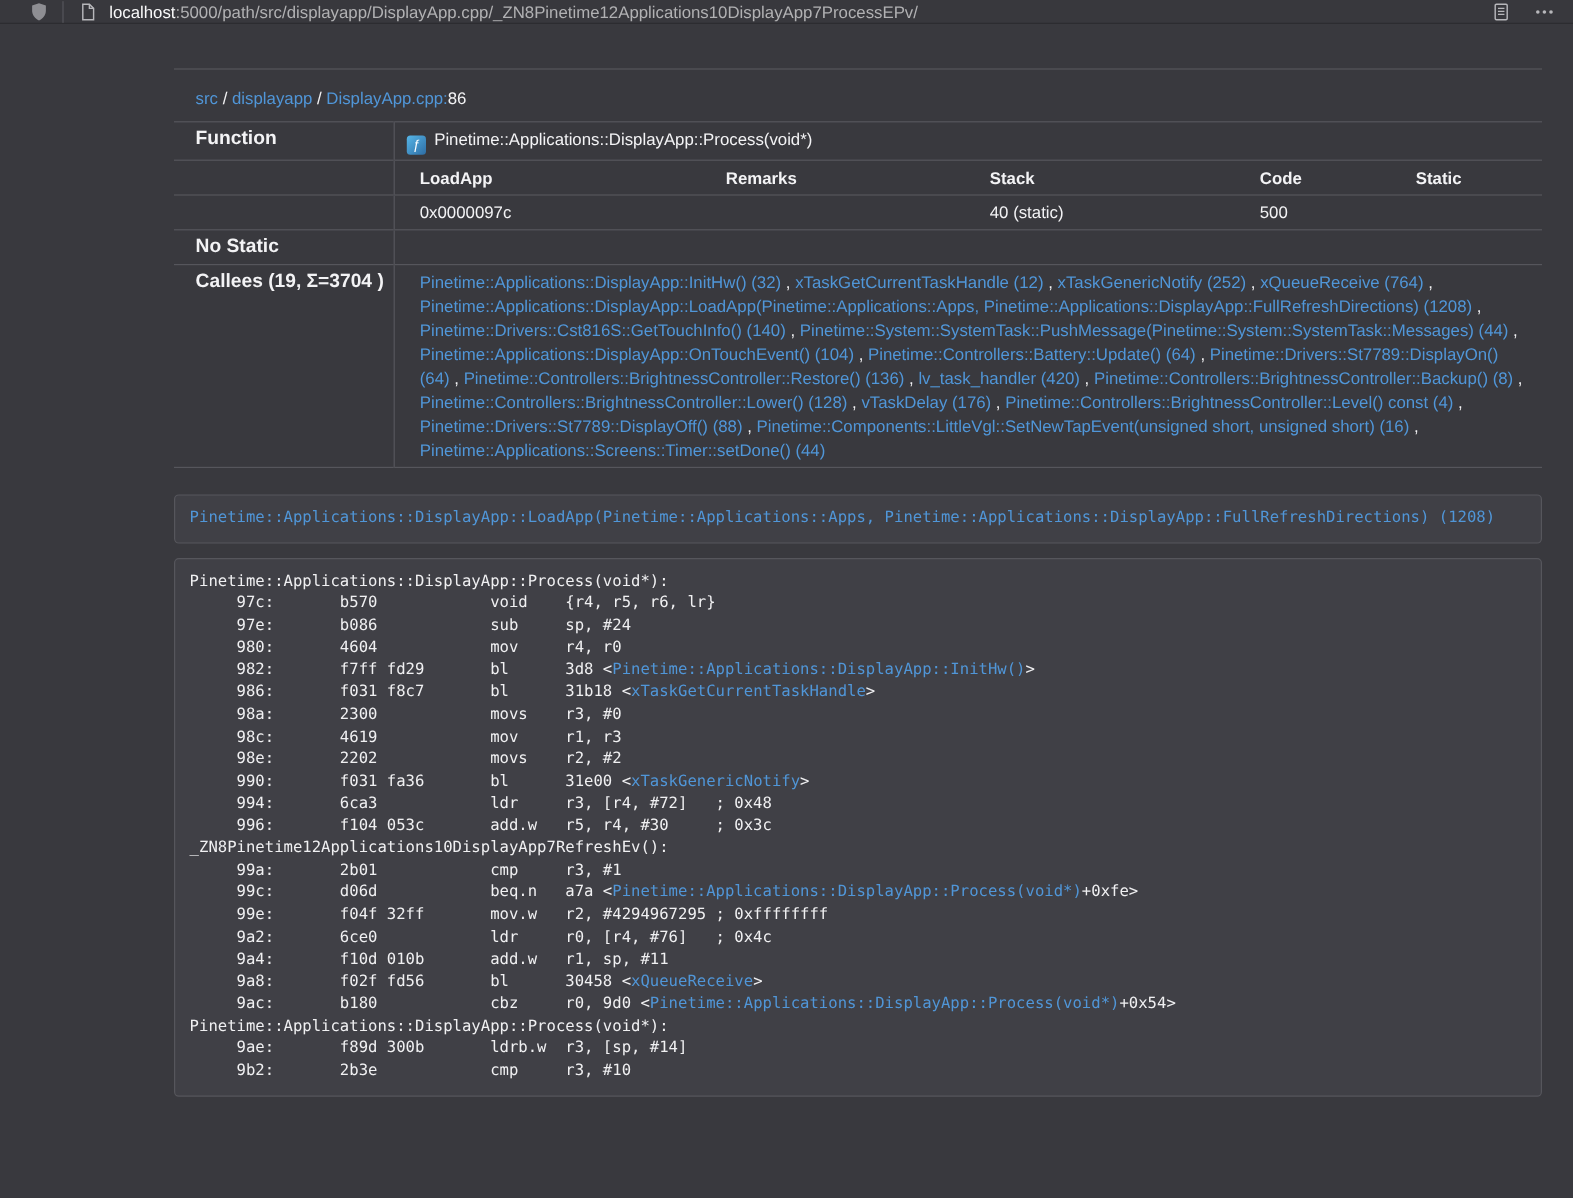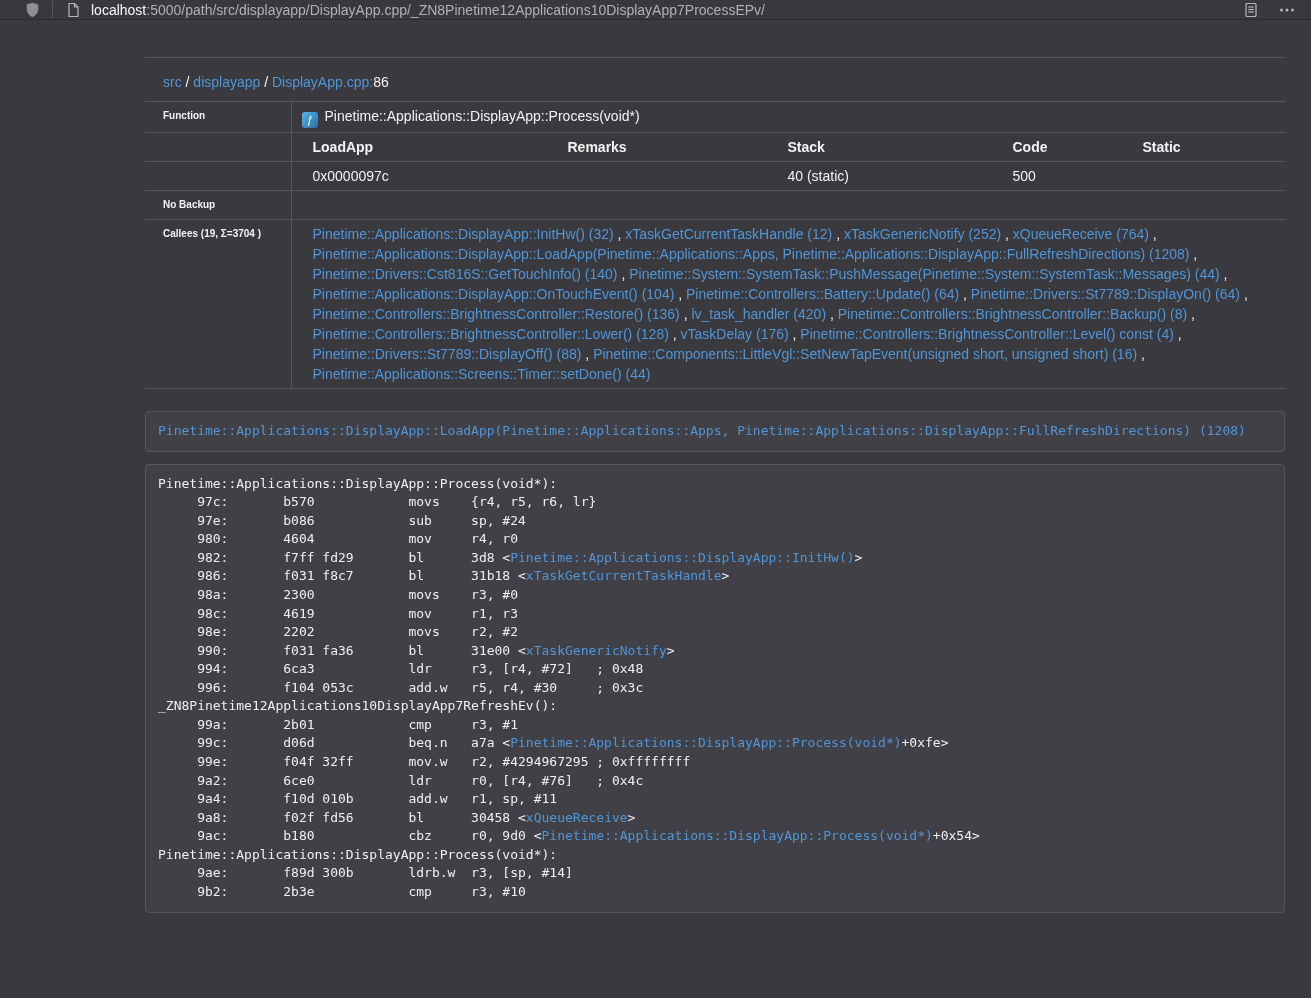--- a/index.html
+++ b/index.html
@@ -40,21 +40,21 @@
   .breadcrumb .sep,.breadcrumb .linenum{color:var(--text);}
   
   table.symbol{
     width:100%;border-collapse:collapse;
     border-top:1px solid var(--border);border-bottom:1px solid var(--border);
     font-size:14px;line-height:20px;
   }
   .symbol td{padding:4px 8px;vertical-align:top;}
   .symbol td.lbl{
     width:146px;border-right:1px solid var(--border);
-    font-weight:700;font-size:10px;padding-left:18px;white-space:nowrap;
+    font-weight:700;font-size:16px;padding-left:18px;white-space:nowrap;
   }
   .symbol tr + tr td{border-top:1px solid var(--border);}
   .fn-cell{padding-left:10px !important;}
   .fn-icon{
     display:inline-flex;width:16px;height:16px;border-radius:3px;
     background:linear-gradient(135deg,#56b6e8,#2e6da4);color:#fff;
     font-size:11px;font-style:italic;align-items:center;justify-content:center;
     margin-right:7px;vertical-align:-3px;
   }
   .cols{display:grid;grid-template-columns:255px 220px 225px 130px 1fr;}
@@ -141,34 +141,34 @@
         <div class="cols">
           <div>0x0000097c</div>
           <div></div>
           <div>40 (static)</div>
           <div>500</div>
           <div></div>
         </div>
       </td>
     </tr>
     <tr>
-      <td class="lbl">No Backup</td>
+      <td class="lbl">No Static</td>
       <td></td>
     </tr>
     <tr>
       <td class="lbl">Callees (19, Σ=3704 )</td>
       <td class="callees"><a href="#">Pinetime::Applications::DisplayApp::InitHw() (32)</a><span> , </span><a href="#">xTaskGetCurrentTaskHandle (12)</a><span> , </span><a href="#">xTaskGenericNotify (252)</a><span> , </span><a href="#">xQueueReceive (764)</a><span> , </span><a href="#">Pinetime::Applications::DisplayApp::LoadApp(Pinetime::Applications::Apps, Pinetime::Applications::DisplayApp::FullRefreshDirections) (1208)</a><span> , </span><a href="#">Pinetime::Drivers::Cst816S::GetTouchInfo() (140)</a><span> , </span><a href="#">Pinetime::System::SystemTask::PushMessage(Pinetime::System::SystemTask::Messages) (44)</a><span> , </span><a href="#">Pinetime::Applications::DisplayApp::OnTouchEvent() (104)</a><span> , </span><a href="#">Pinetime::Controllers::Battery::Update() (64)</a><span> , </span><a href="#">Pinetime::Drivers::St7789::DisplayOn() (64)</a><span> , </span><a href="#">Pinetime::Controllers::BrightnessController::Restore() (136)</a><span> , </span><a href="#">lv_task_handler (420)</a><span> , </span><a href="#">Pinetime::Controllers::BrightnessController::Backup() (8)</a><span> , </span><a href="#">Pinetime::Controllers::BrightnessController::Lower() (128)</a><span> , </span><a href="#">vTaskDelay (176)</a><span> , </span><a href="#">Pinetime::Controllers::BrightnessController::Level() const (4)</a><span> , </span><a href="#">Pinetime::Drivers::St7789::DisplayOff() (88)</a><span> , </span><a href="#">Pinetime::Components::LittleVgl::SetNewTapEvent(unsigned short, unsigned short) (16)</a><span> , </span><a href="#">Pinetime::Applications::Screens::Timer::setDone() (44)</a></td>
     </tr>
   </tbody>
     </table>
 
   <pre class="hl"><a href="#">Pinetime::Applications::DisplayApp::LoadApp(Pinetime::Applications::Apps, Pinetime::Applications::DisplayApp::FullRefreshDirections) (1208)</a></pre>
 
   <pre class="asm"><span>Pinetime::Applications::DisplayApp::Process(void*):</span>
-<span>     97c:       b570            movs    {r4, r5, r6, lr}</span>
+<span>     97c:       b570            void    {r4, r5, r6, lr}</span>
 <span>     97e:       b086            sub     sp, #24</span>
 <span>     980:       4604            mov     r4, r0</span>
 <span>     982:       f7ff fd29       bl      3d8 &lt;</span><a href="#">Pinetime::Applications::DisplayApp::InitHw()</a><span>&gt;</span>
 <span>     986:       f031 f8c7       bl      31b18 &lt;</span><a href="#">xTaskGetCurrentTaskHandle</a><span>&gt;</span>
 <span>     98a:       2300            movs    r3, #0</span>
 <span>     98c:       4619            mov     r1, r3</span>
 <span>     98e:       2202            movs    r2, #2</span>
 <span>     990:       f031 fa36       bl      31e00 &lt;</span><a href="#">xTaskGenericNotify</a><span>&gt;</span>
 <span>     994:       6ca3            ldr     r3, [r4, #72]   ; 0x48</span>
 <span>     996:       f104 053c       add.w   r5, r4, #30     ; 0x3c</span>

